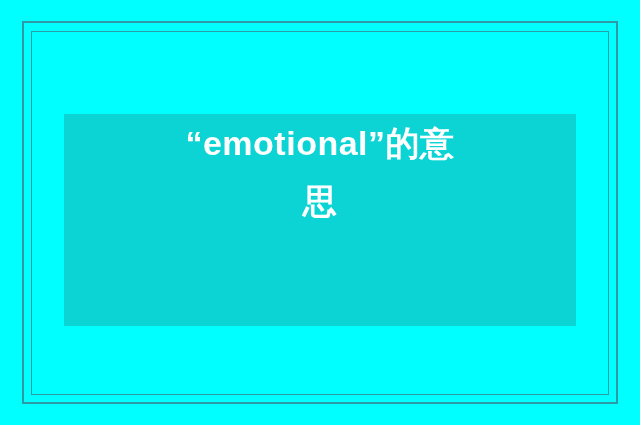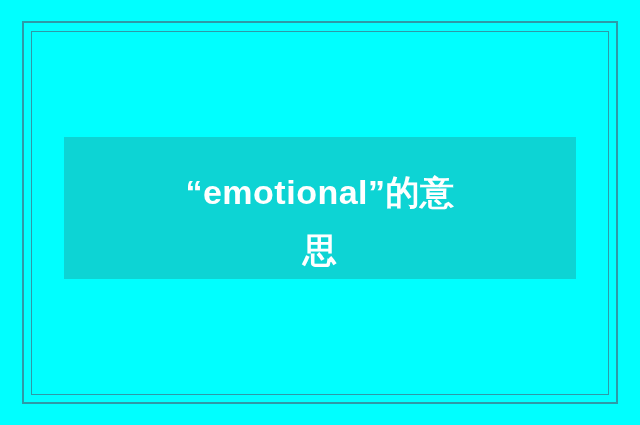--- a/index.html
+++ b/index.html
@@ -42,27 +42,27 @@
     height: 364px;
     border: 1px solid #2d9aa8;
     box-sizing: border-box;
     pointer-events: none;
   }
 
   
   .title-panel {
     position: absolute;
     left: 64px;
-    top: 137px;
+    top: 114px;
     width: 512px;
-    height: 142px;
+    height: 212px;
     background: #0dd4d4;
     box-sizing: border-box;
     display: flex;
-    align-items: flex-end;
+    align-items: flex-start;
     justify-content: center;
   }
 
   .title-text {
     display: block;
     width: 300px;
     margin: 0;
     color: #ffffff;
     font-size: 34px;
     font-weight: bold;

